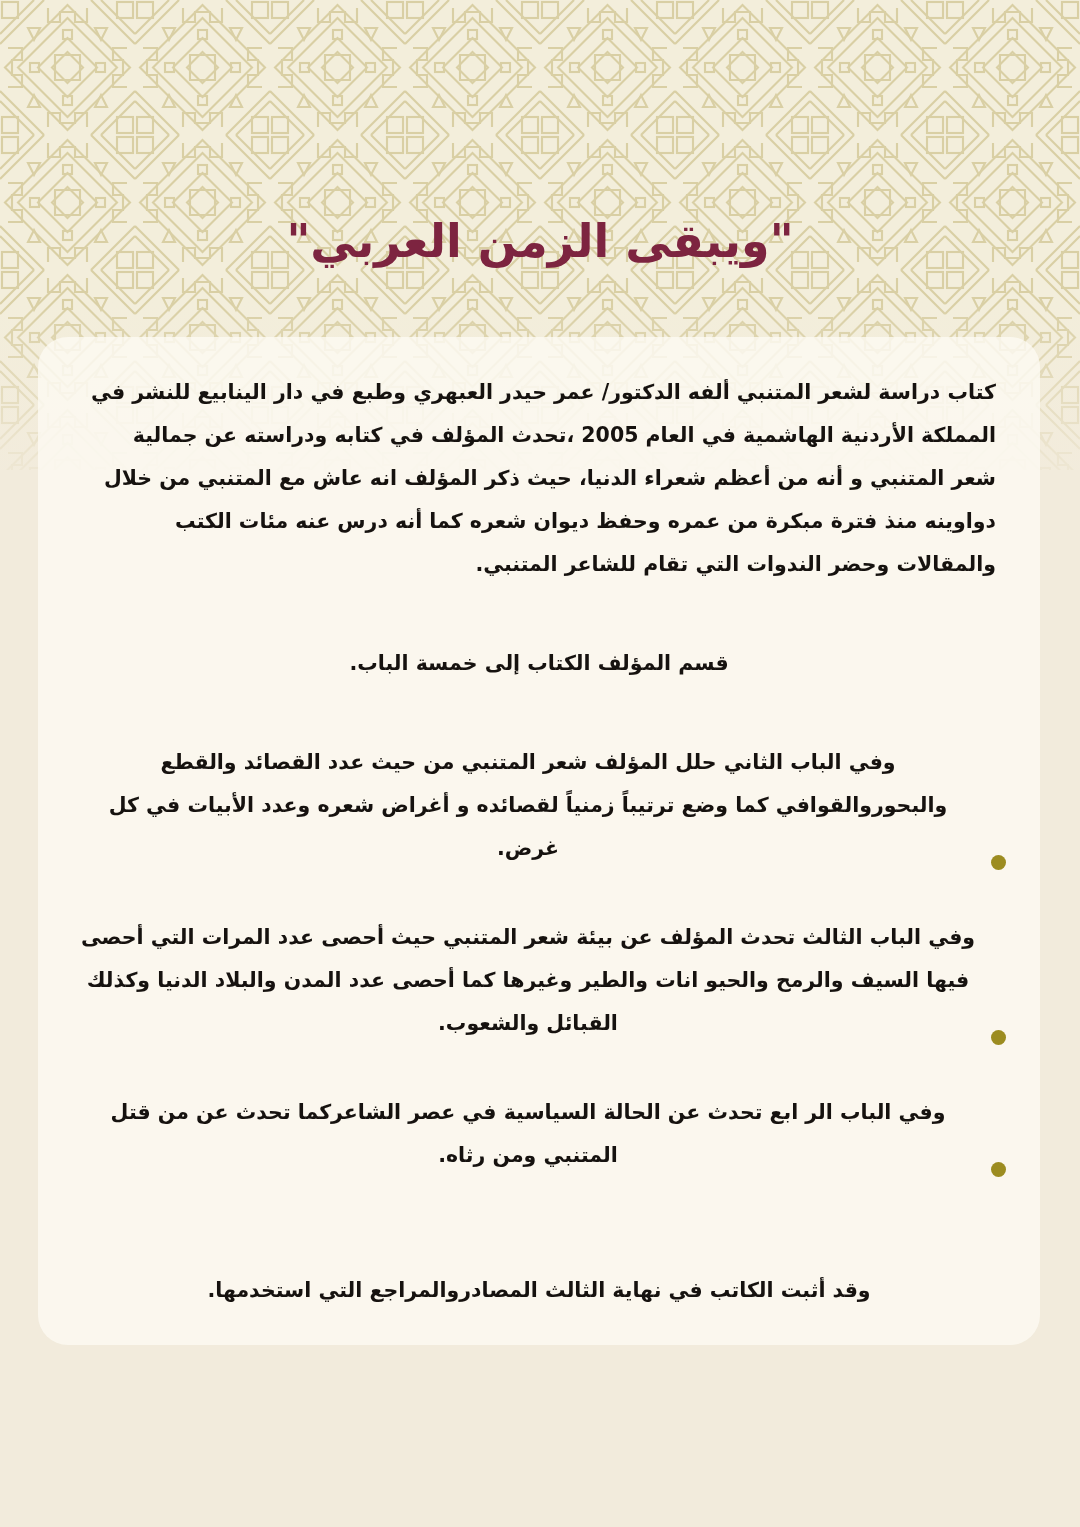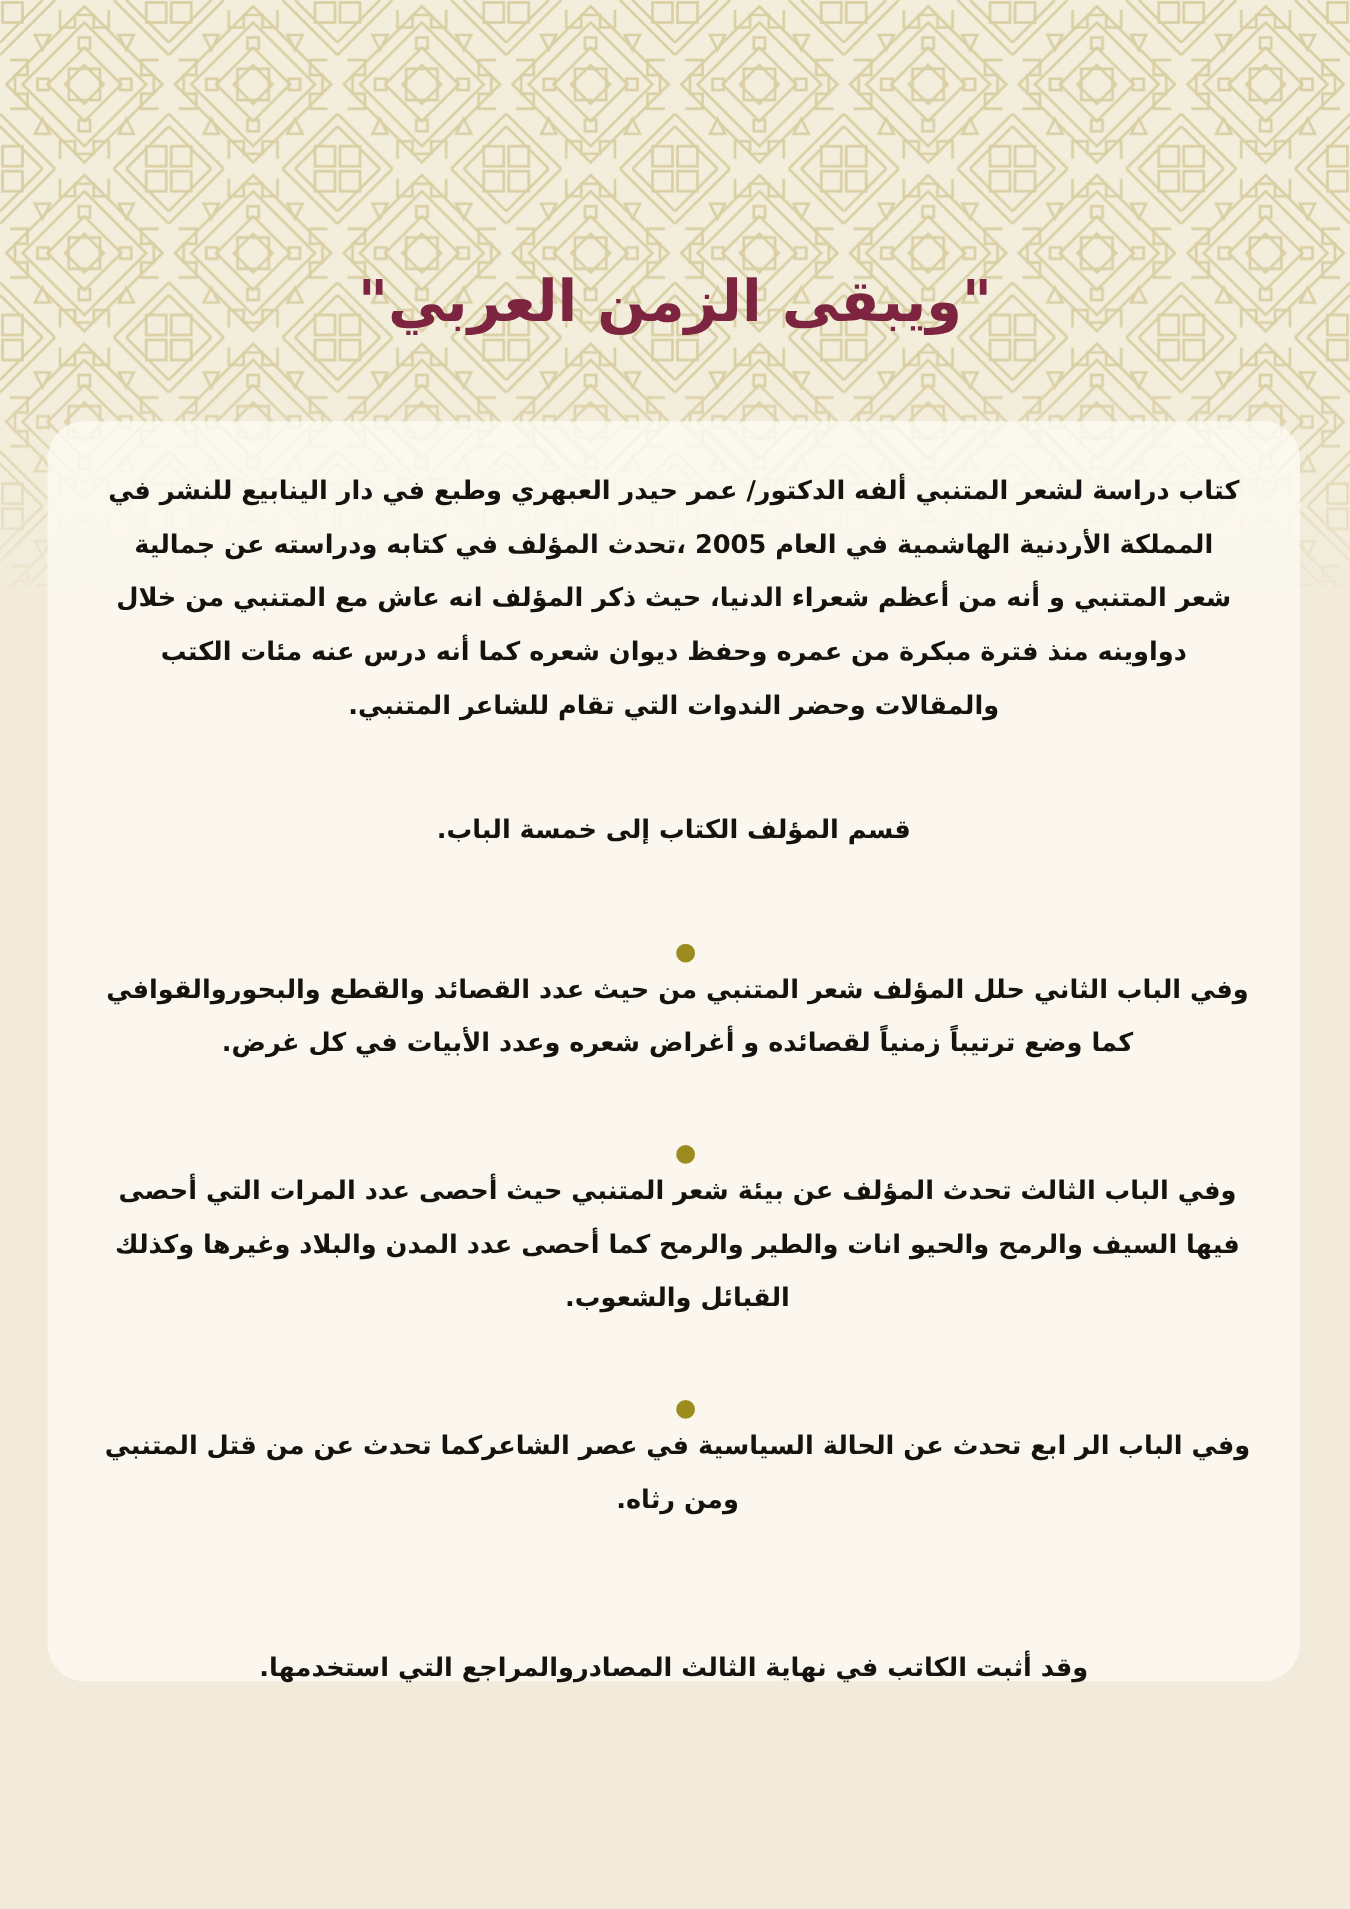--- a/index.html
+++ b/index.html
@@ -69,29 +69,29 @@
     font-family:"DejaVu Sans", sans-serif;
     font-size:20.5px;
     line-height:43px;
     color:#16120f;
     font-weight:bold;
     text-align:center;
     direction:rtl;
     padding:0 18px;
   }
 
-  #intro-paragraph { text-align:center; }
+  #intro-paragraph { text-align:right; }
   .gap-md { height:46px; }
   .gap-lg { height:56px; }
 
   
   .bullet-row {
     display:flex;
-    flex-direction:column;
-    align-items:center;
+    flex-direction:row;
+    align-items:flex-end;
     direction:rtl;
     padding:0 8px 0 14px;
   }
   .bullet-dot {
     flex:0 0 auto;
     width:15px; height:15px;
     border-radius:50%;
     background:#9c8c20;
     margin-top:14px;
     margin-left:13px;
@@ -179,21 +179,21 @@
 
   <div class="bullet-row">
     <span class="bullet-dot"></span>
     <span class="bullet-text">وفي الباب الثاني حلل المؤلف شعر المتنبي من حيث عدد القصائد والقطع والبحوروالقوافي كما وضع ترتيباً زمنياً لقصائده و أغراض شعره وعدد الأبيات في كل غرض.</span>
   </div>
 
   <div class="gap-md"></div>
 
   <div class="bullet-row">
     <span class="bullet-dot"></span>
-    <span class="bullet-text">وفي الباب الثالث تحدث المؤلف عن بيئة شعر المتنبي حيث أحصى عدد المرات التي أحصى فيها السيف والرمح والحيو انات والطير والرمح كما أحصى عدد المدن والبلاد وغيرها وكذلك القبائل والشعوب.</span>
+    <span class="bullet-text">وفي الباب الثالث تحدث المؤلف عن بيئة شعر المتنبي حيث أحصى عدد المرات التي أحصى فيها السيف والرمح والحيو انات والطير وغيرها كما أحصى عدد المدن والبلاد الدنيا وكذلك القبائل والشعوب.</span>
   </div>
 
   <div class="gap-md"></div>
 
   <div class="bullet-row">
     <span class="bullet-dot"></span>
     <span class="bullet-text">وفي الباب الر ابع تحدث عن الحالة السياسية في عصر الشاعركما تحدث عن من قتل المتنبي ومن رثاه.</span>
   </div>
 
   <div class="gap-md"></div>

